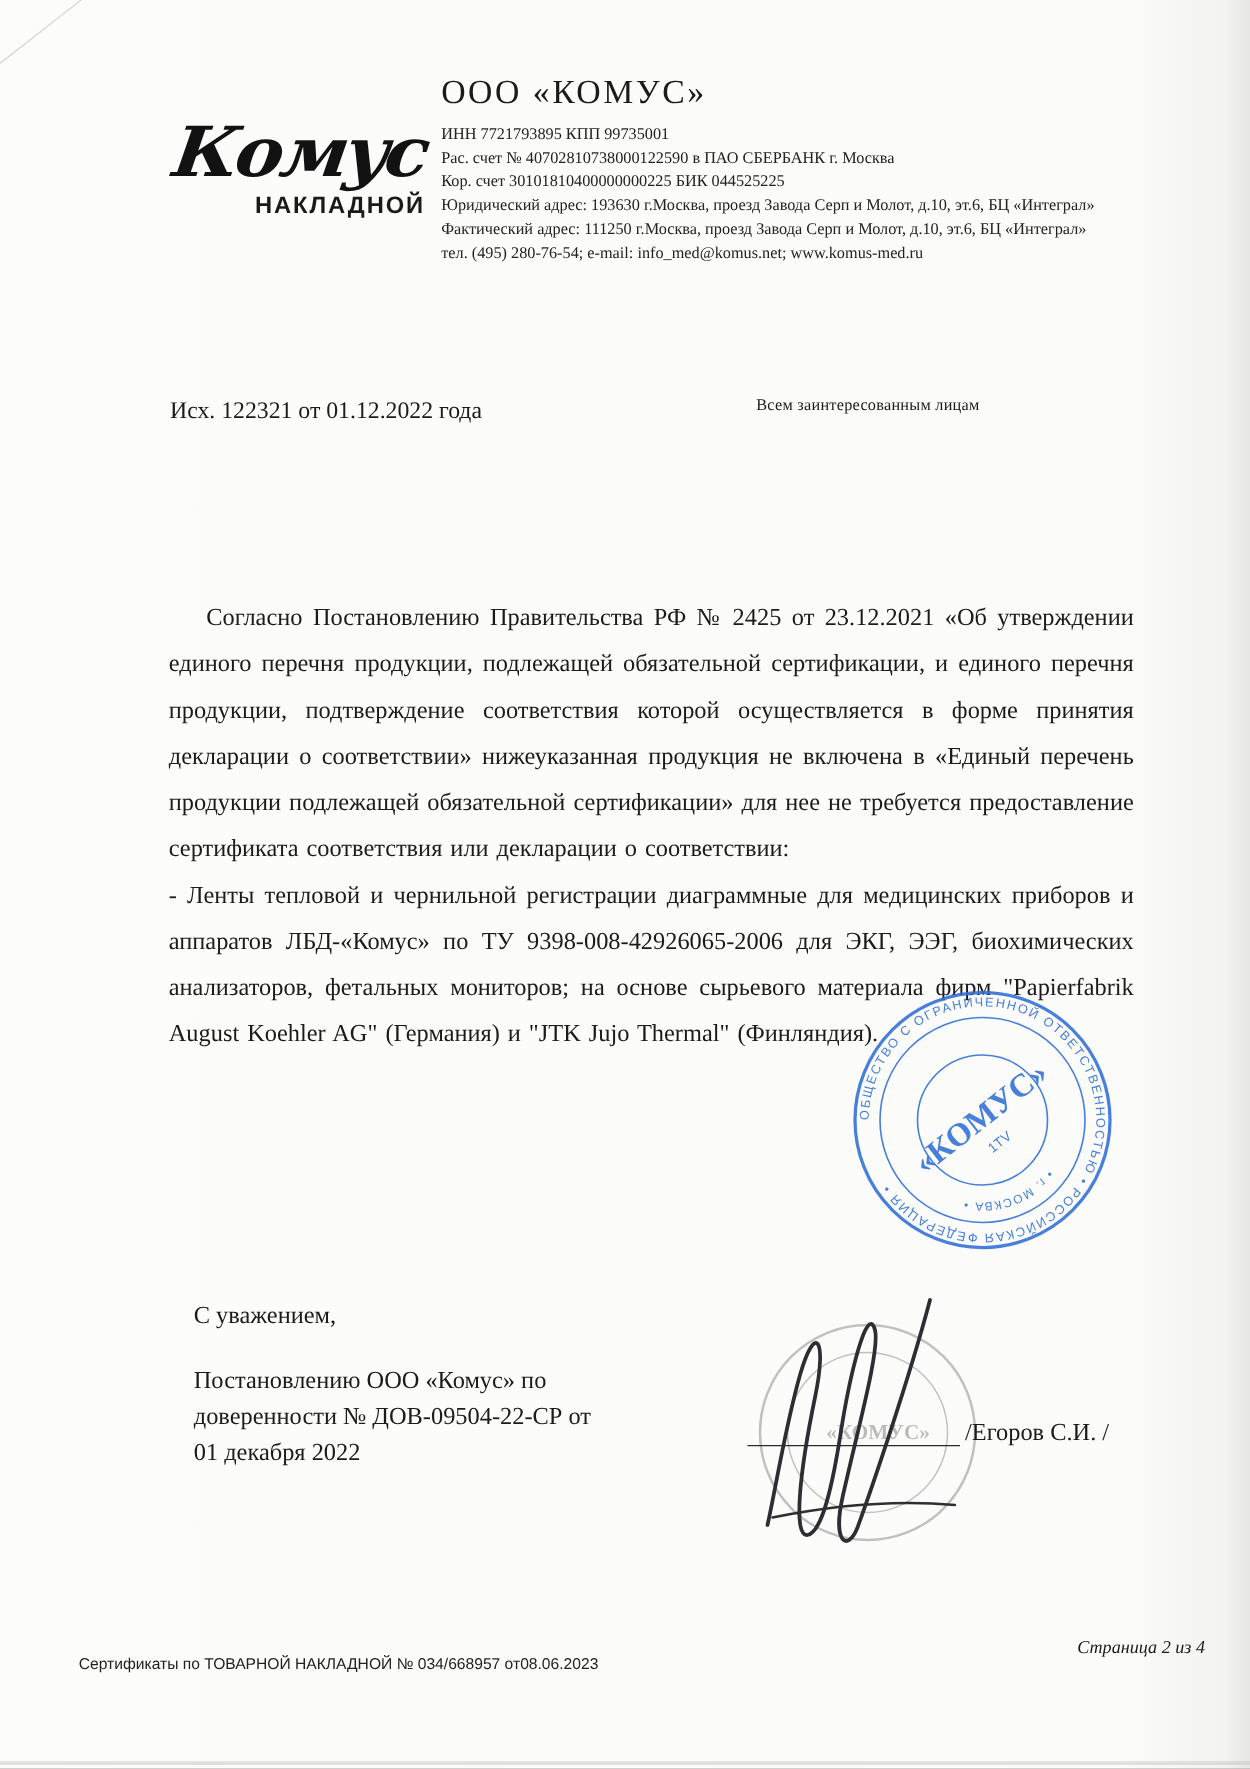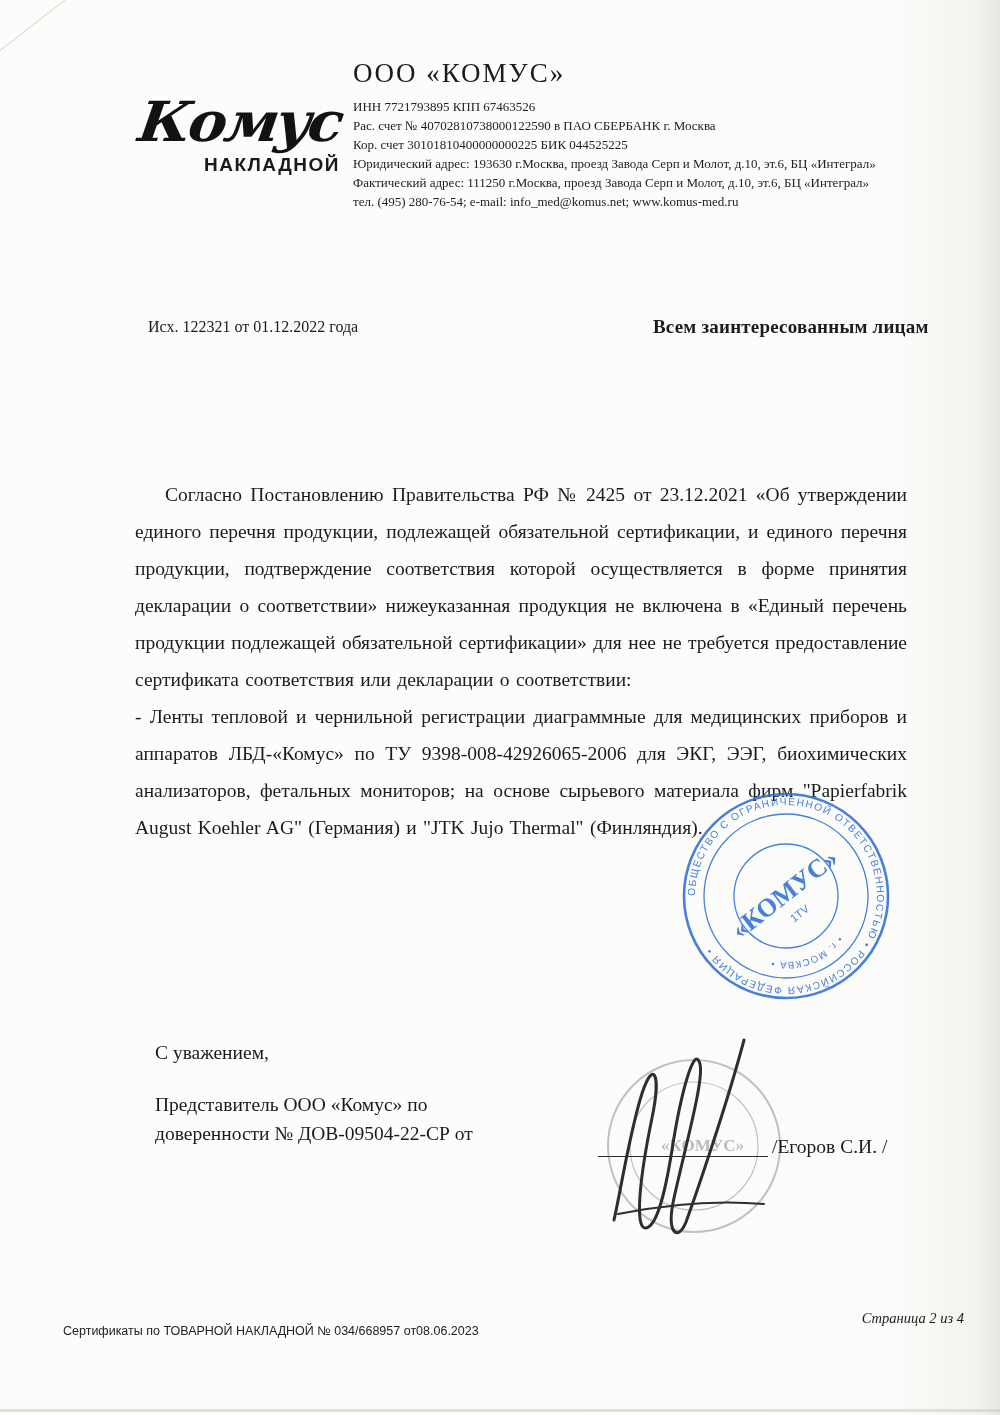--- a/index.html
+++ b/index.html
@@ -23,22 +23,22 @@
     letter-spacing:1.5px;color:#1a1a1a;text-align:right;padding-right:2px;margin-top:2px;
   }
 
   
   .letterhead{position:absolute;left:353px;top:58px;width:558px;}
   .company-title{font-size:27px;letter-spacing:2px;margin-bottom:8px;}
   .lh-line{font-size:13px;line-height:19px;color:#222;}
   .link{cursor:pointer;}
 
   
-  .meta-left{position:absolute;left:148px;top:318px;font-size:16px;}
-  .meta-right{position:absolute;left:605px;top:316px;width:302px;font-size:19px;font-weight:700;letter-spacing:.2px;margin-left:48px;}
+  .meta-left{position:absolute;left:136px;top:318px;font-size:19px;}
+  .meta-right{position:absolute;left:605px;top:316px;width:302px;font-size:13px;font-weight:400;letter-spacing:.2px;}
 
   
   .body{position:absolute;left:135px;top:476px;width:772px;font-size:19.5px;line-height:37px;text-align:justify;word-spacing:1.5px;}
   .body p{margin:0;}
   .p1{text-indent:30px;}
   .p2{margin-top:6px;}
 
   
   .stamp-blue{position:absolute;left:676px;top:786px;width:220px;height:220px;opacity:.88;}
   .stamp-gray{position:absolute;left:603px;top:1055px;width:182px;height:182px;opacity:.35;}
@@ -59,21 +59,21 @@
   <div class="fold"></div>
   <div class="bottom-edge"></div>
 
   <div class="logo">
     <div class="logo-script">Комус</div>
     <div class="logo-sub">НАКЛАДНОЙ</div>
   </div>
 
   <div class="letterhead">
     <div class="company-title">ООО «КОМУС»</div>
-    <div class="lh-line">ИНН 7721793895  КПП 67463526</div>
+    <div class="lh-line">ИНН 7721793895  КПП 99735001</div>
     <div class="lh-line">Рас. счет № 40702810738000122590 в ПАО СБЕРБАНК г. Москва</div>
     <div class="lh-line">Кор. счет 30101810400000000225 БИК 044525225</div>
     <div class="lh-line">Юридический адрес: 193630 г.Москва, проезд Завода Серп и Молот, д.10, эт.6, БЦ «Интеграл»</div>
     <div class="lh-line">Фактический адрес: 111250 г.Москва, проезд Завода Серп и Молот, д.10, эт.6, БЦ «Интеграл»</div>
     <div class="lh-line"><span>тел. (495) 280-76-54; e-mail: </span><span class="link">info_med@komus.net</span><span>; </span><span class="link">www.komus-med.ru</span></div>
   </div>
 
   <div class="meta-left">Исх. 122321 от 01.12.2022 года</div>
   <div class="meta-right">Всем заинтересованным лицам</div>
 
@@ -106,21 +106,22 @@
     <text x="58" y="96" font-size="17" font-weight="bold" font-family="Liberation Serif, serif" fill="#444">«КОМУС»</text>
   </svg>
 
   <svg class="scrawl" viewBox="0 0 224 232">
     <path d="M156 22 C138 90 106 182 98 204 C90 224 78 216 86 180 C98 126 116 62 112 46 C106 24 92 80 84 132 C76 182 68 208 58 210 C46 212 52 158 64 100 C74 52 64 40 52 82 C40 124 32 176 26 202" fill="none" stroke="#2c2e33" stroke-width="3" stroke-linecap="round"></path>
     <path d="M30 196 C80 186 130 182 176 186" fill="none" stroke="#2c2e33" stroke-width="2" stroke-linecap="round"></path>
   </svg>
 
   <div class="closing">С уважением,</div>
   <div class="rep">
-    <div>Представитель ООО «Комус» по</div>
+    <div>Постановлению ООО «Комус» по</div>
     <div>доверенности № ДОВ-09504-22-СР от</div>
+    <div>01 декабря 2022</div>
   </div>
   <div class="sig-line"></div>
   <div class="sig-name">/Егоров С.И. /</div>
 
   <div class="footer-left">Сертификаты по ТОВАРНОЙ НАКЛАДНОЙ № 034/668957 от08.06.2023</div>
   <div class="footer-right">Страница 2 из 4</div>
 </div>
 
 </body></html>

